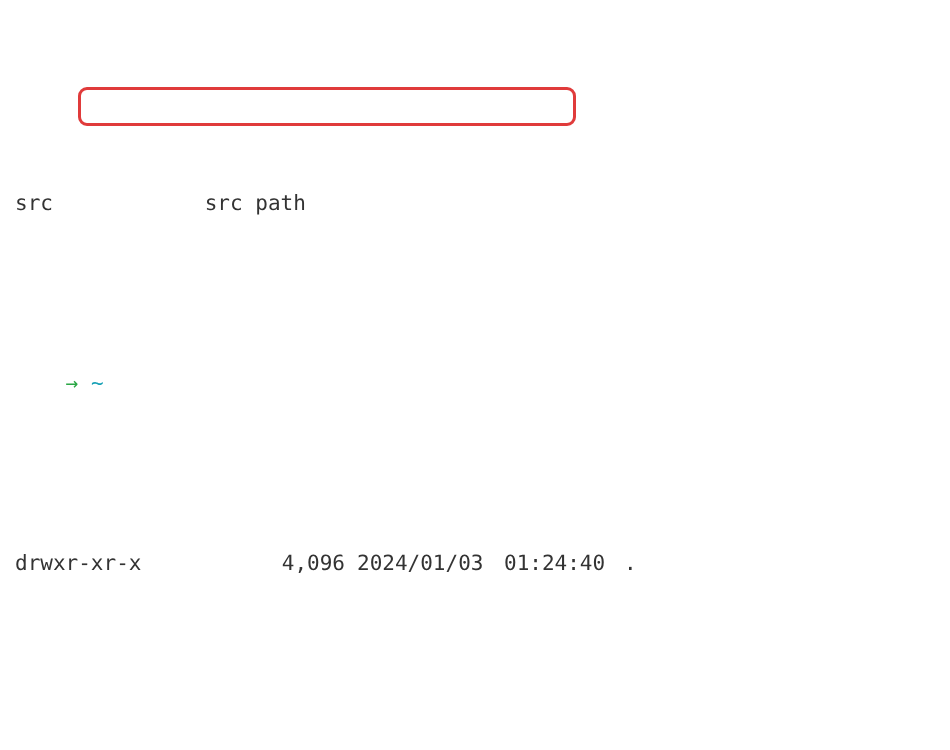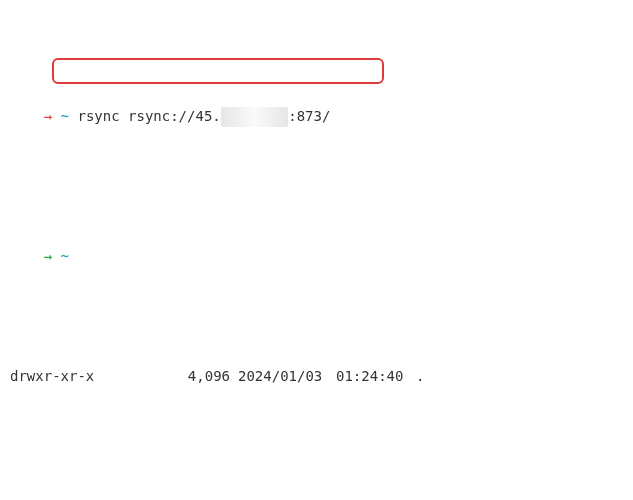--- a/index.html
+++ b/index.html
@@ -47,25 +47,23 @@
     border-radius: 2px;
     vertical-align: -1px;
   }
 </style>
 </head>
 <body>
 
 <div class="terminal">
 
   
-  <div class="row">
-    <span class="prompt-arrow-red">→</span><span> </span><span class="tilde">~</span><span> </span><span><span>rsync rsync://45.</span><span class="redact">xxxxxxxx</span><span>:873/</span></span>
-  </div>
 
   
+  <div class="row"><span>src</span><span>            </span><span>src path</span></div>
 
   
   <div class="row">
     <span class="prompt-arrow-green">→</span><span> </span><span class="tilde">~</span>
   </div>
 
   
 
   
   <div id="listing"><div class="row listing-line"><span class="perm">drwxr-xr-x</span><span class="size">4,096</span><span class="sp1"> </span><span class="date">2024/01/03</span><span class="sp2"> </span><span class="time">01:24:40</span><span class="sp3"> </span><span class="fname">.</span></div></div>

